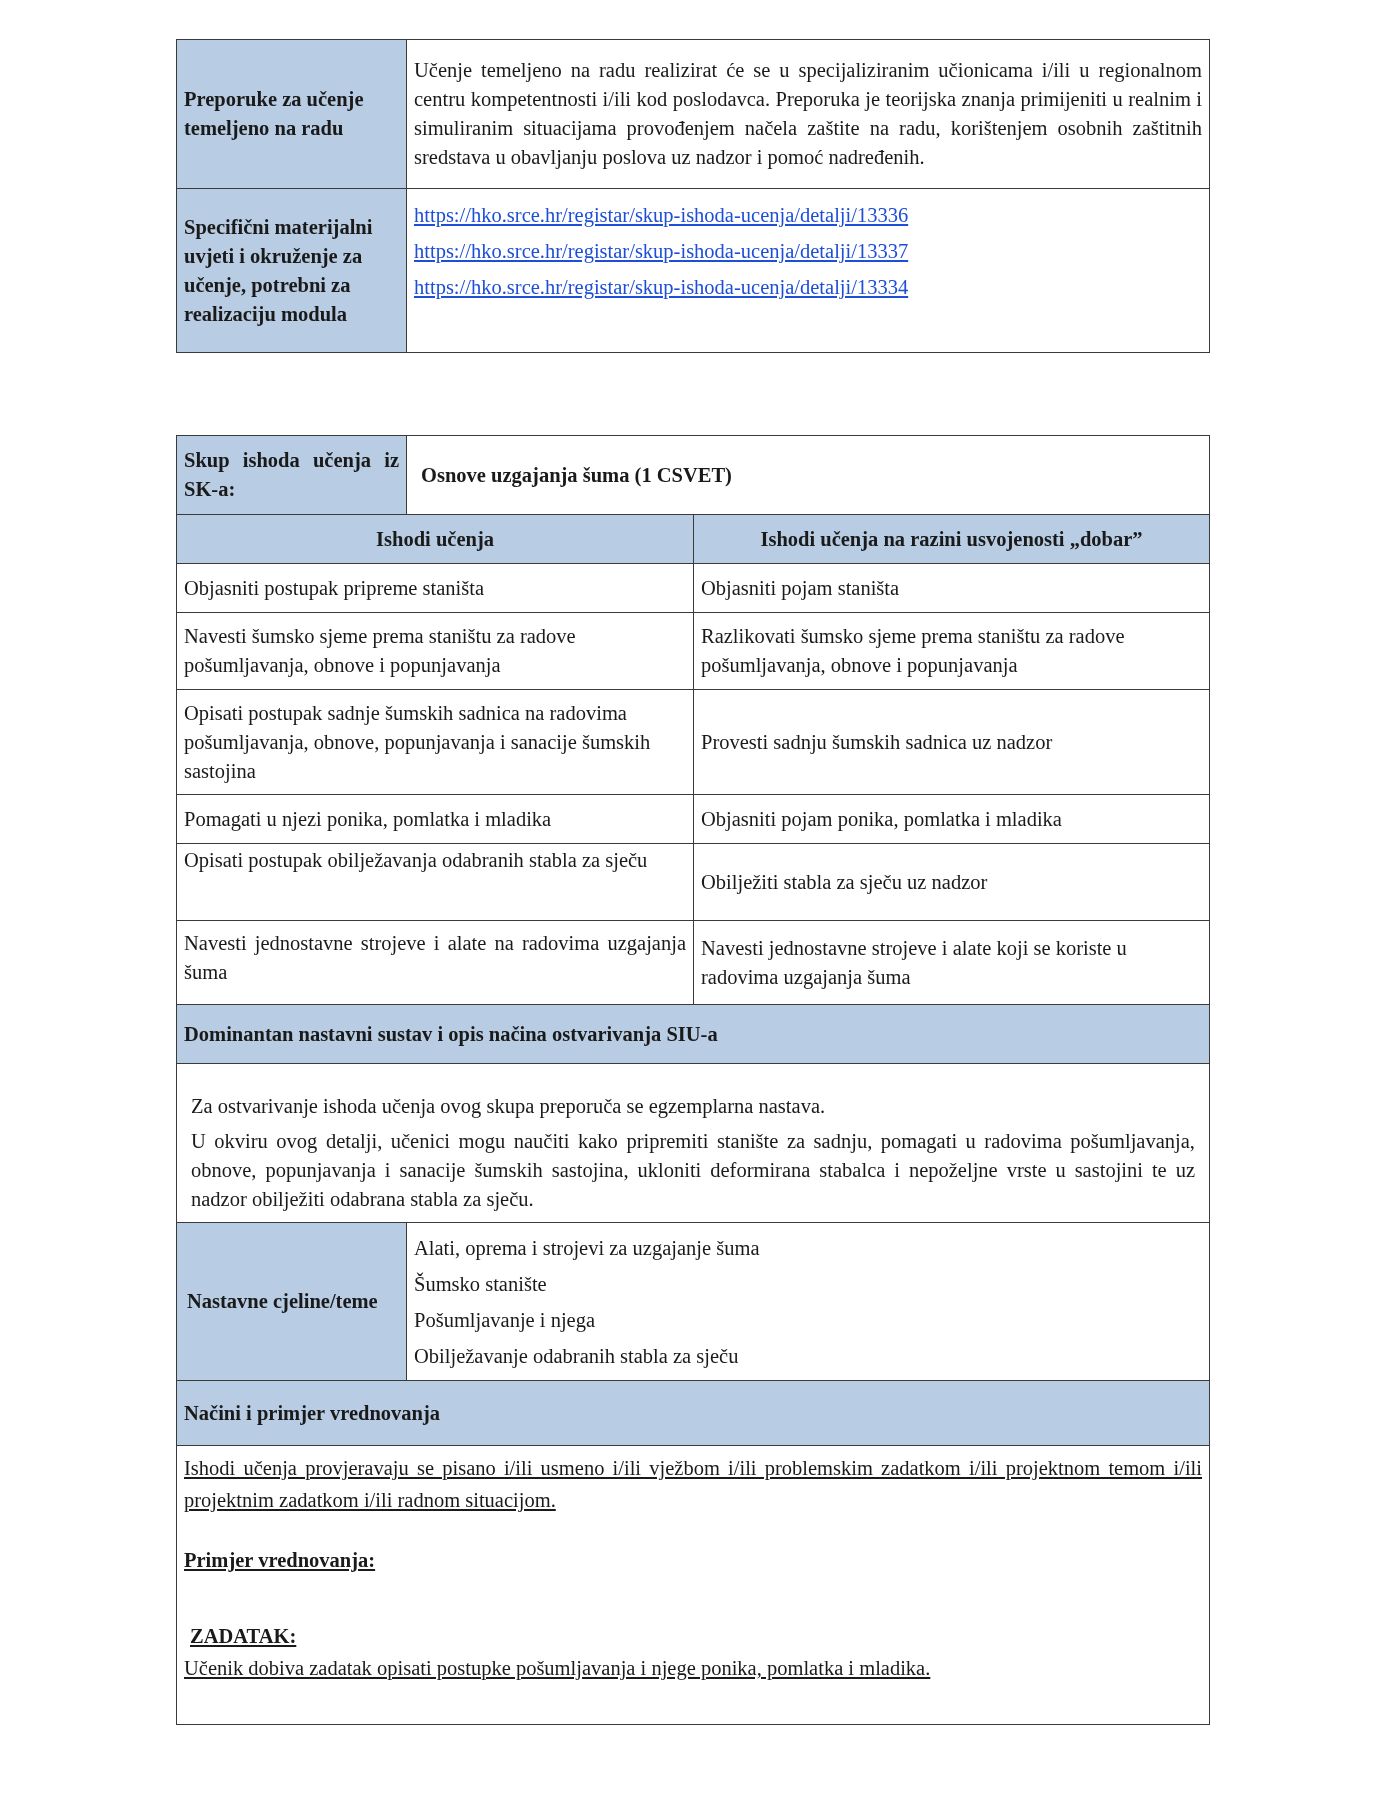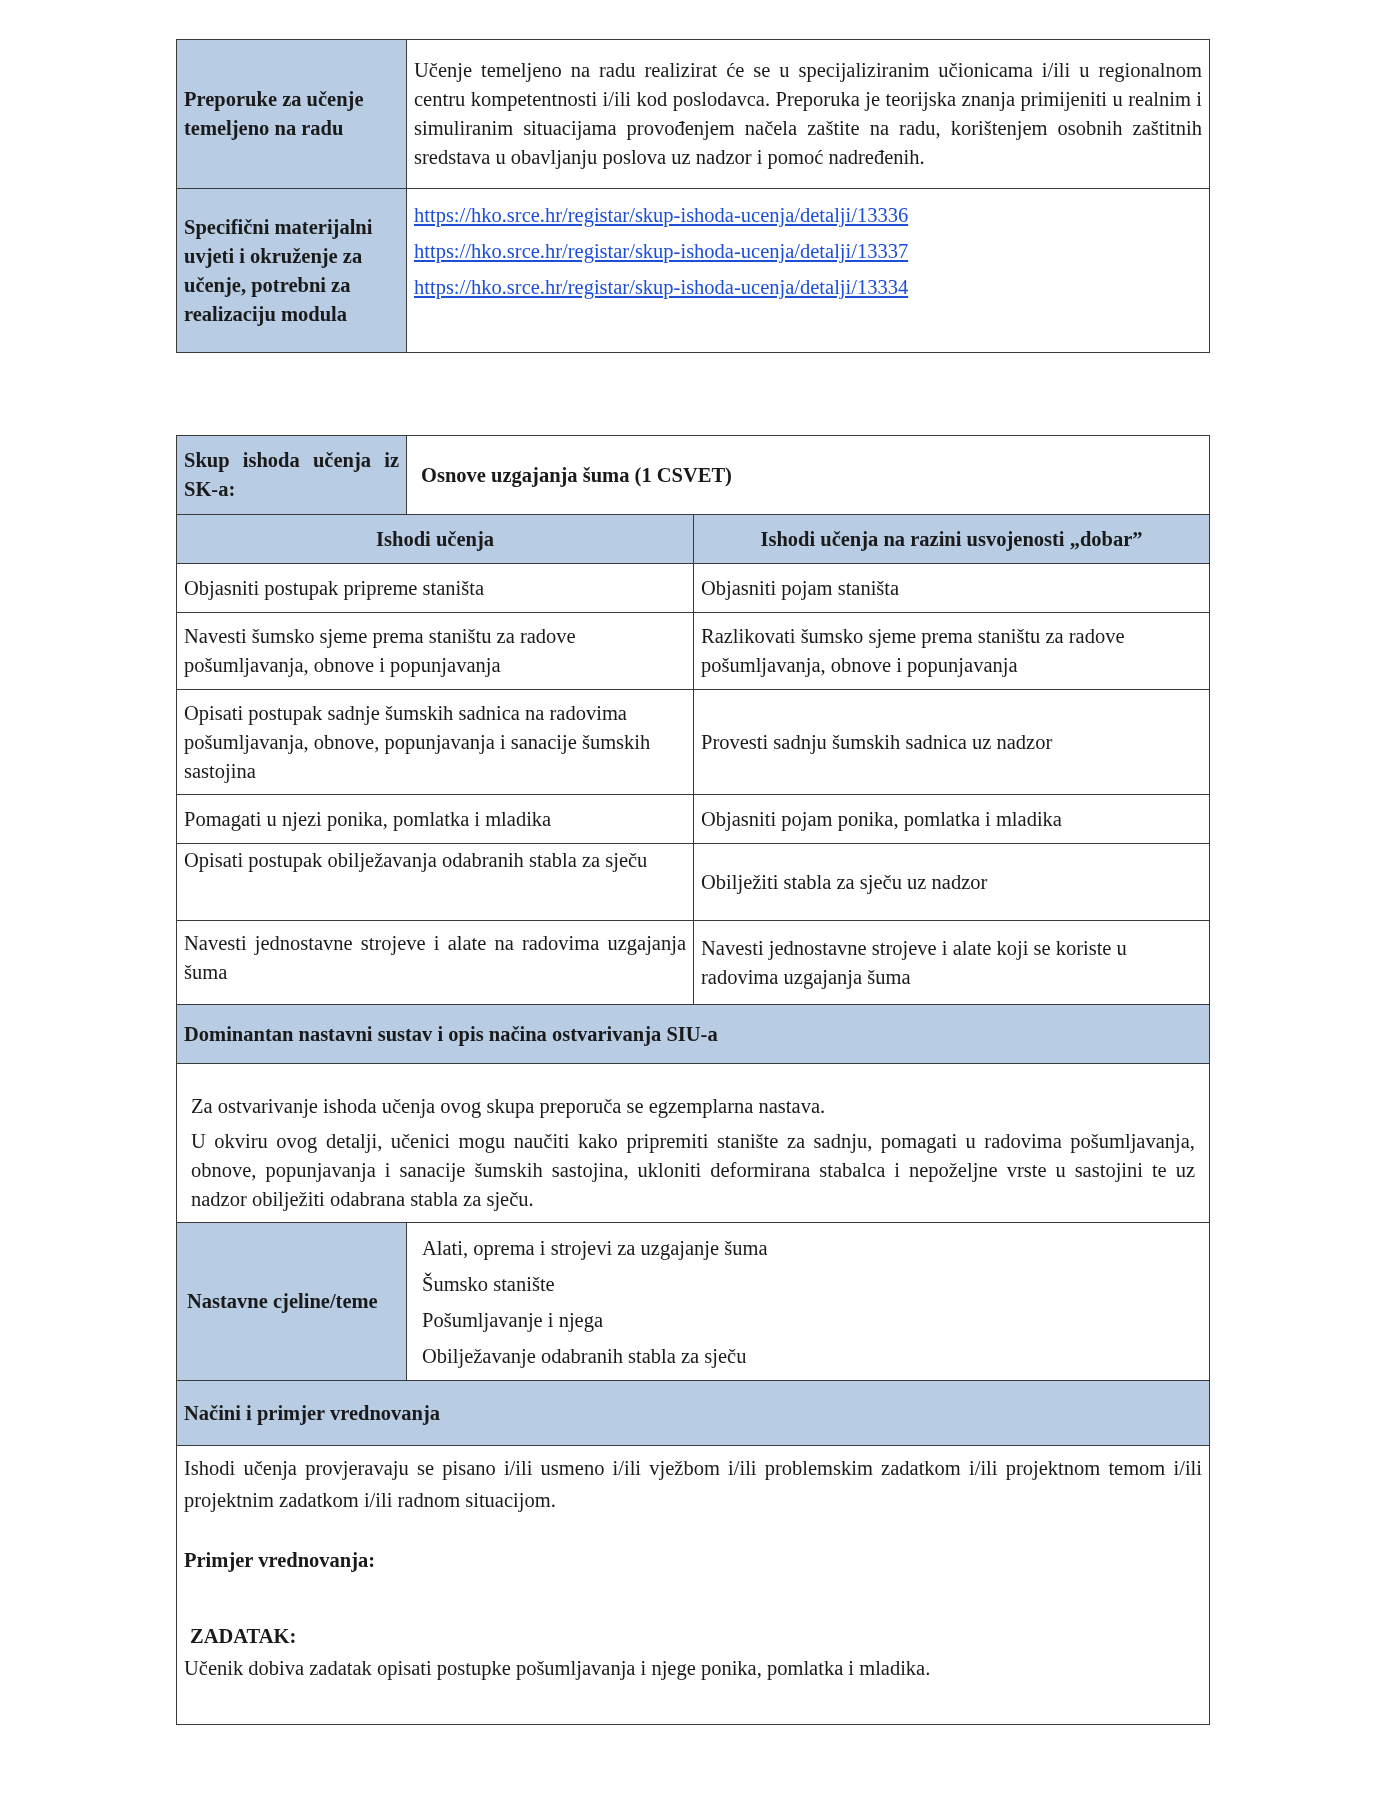--- a/index.html
+++ b/index.html
@@ -18,21 +18,21 @@
     padding: 2px 7px;
   }
   .lbl { background: #b8cce4; font-weight: bold; }
   .hdr { background: #b8cce4; font-weight: bold; text-align: center; height: 44px; }
   .sec { background: #b8cce4; font-weight: bold; height: 54px; padding-left: 7px; }
   .just { text-align: justify; text-align-last: left; }
   a.link { color: #1d4ed8; text-decoration: underline; display: block; line-height: 36px; }
   .t1 { margin-bottom: 0; }
   .t2 { margin-top: 82px; }
   .row-title td { height: 74px; }
-  .list-line { display: block; line-height: 36px; margin-left: 8px; }
+  .list-line { display: block; line-height: 36px; }
   .p { margin: 0; }
   .gap { height: 28px; }
 </style>
 </head>
 <body>
 
 <div class="page">
 
   <table class="t1">
     <colgroup>
@@ -109,21 +109,21 @@
         <span class="list-line">Alati, oprema i strojevi za uzgajanje šuma</span>
         <span class="list-line">Šumsko stanište</span>
         <span class="list-line">Pošumljavanje i njega</span>
         <span class="list-line">Obilježavanje odabranih stabla za sječu</span>
       </td>
     </tr>
     <tr>
       <td colspan="3" class="sec" style="height:60px;">Načini i primjer vrednovanja</td>
     </tr>
     <tr>
-      <td colspan="3" style="vertical-align:top; padding:6px 7px 40px 7px; line-height:32px;">
+      <td colspan="3" style="vertical-align:top; padding:6px 7px 40px 7px; line-height:32px;text-decoration:underline;">
         <p class="p just">Ishodi učenja provjeravaju se pisano i/ili usmeno i/ili vježbom i/ili problemskim zadatkom i/ili projektnom temom i/ili projektnim zadatkom i/ili radnom situacijom.</p>
         <div class="gap"></div>
         <p class="p" style="font-weight:bold;">Primjer vrednovanja:</p>
         <div class="gap" style="height:44px;"></div>
         <p class="p" style="font-weight:bold; padding-left:6px;">ZADATAK:</p>
         <p class="p">Učenik dobiva zadatak opisati postupke pošumljavanja i njege ponika, pomlatka i mladika.</p>
       </td>
     </tr>
   </tbody>
     </table>

